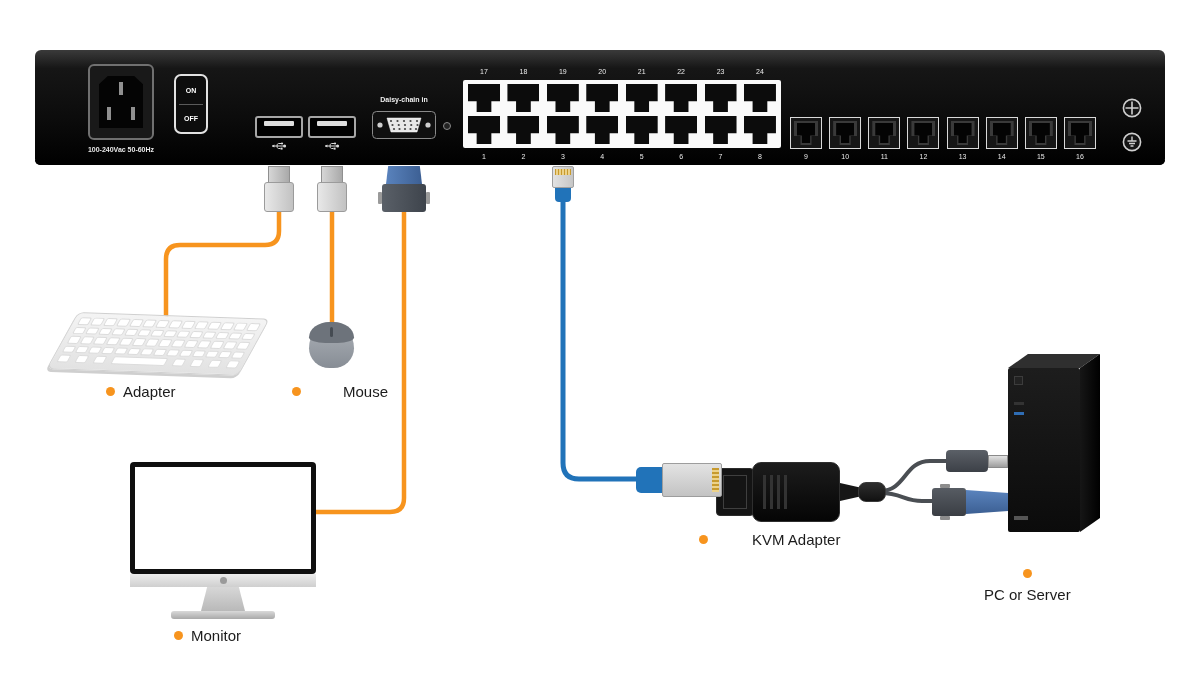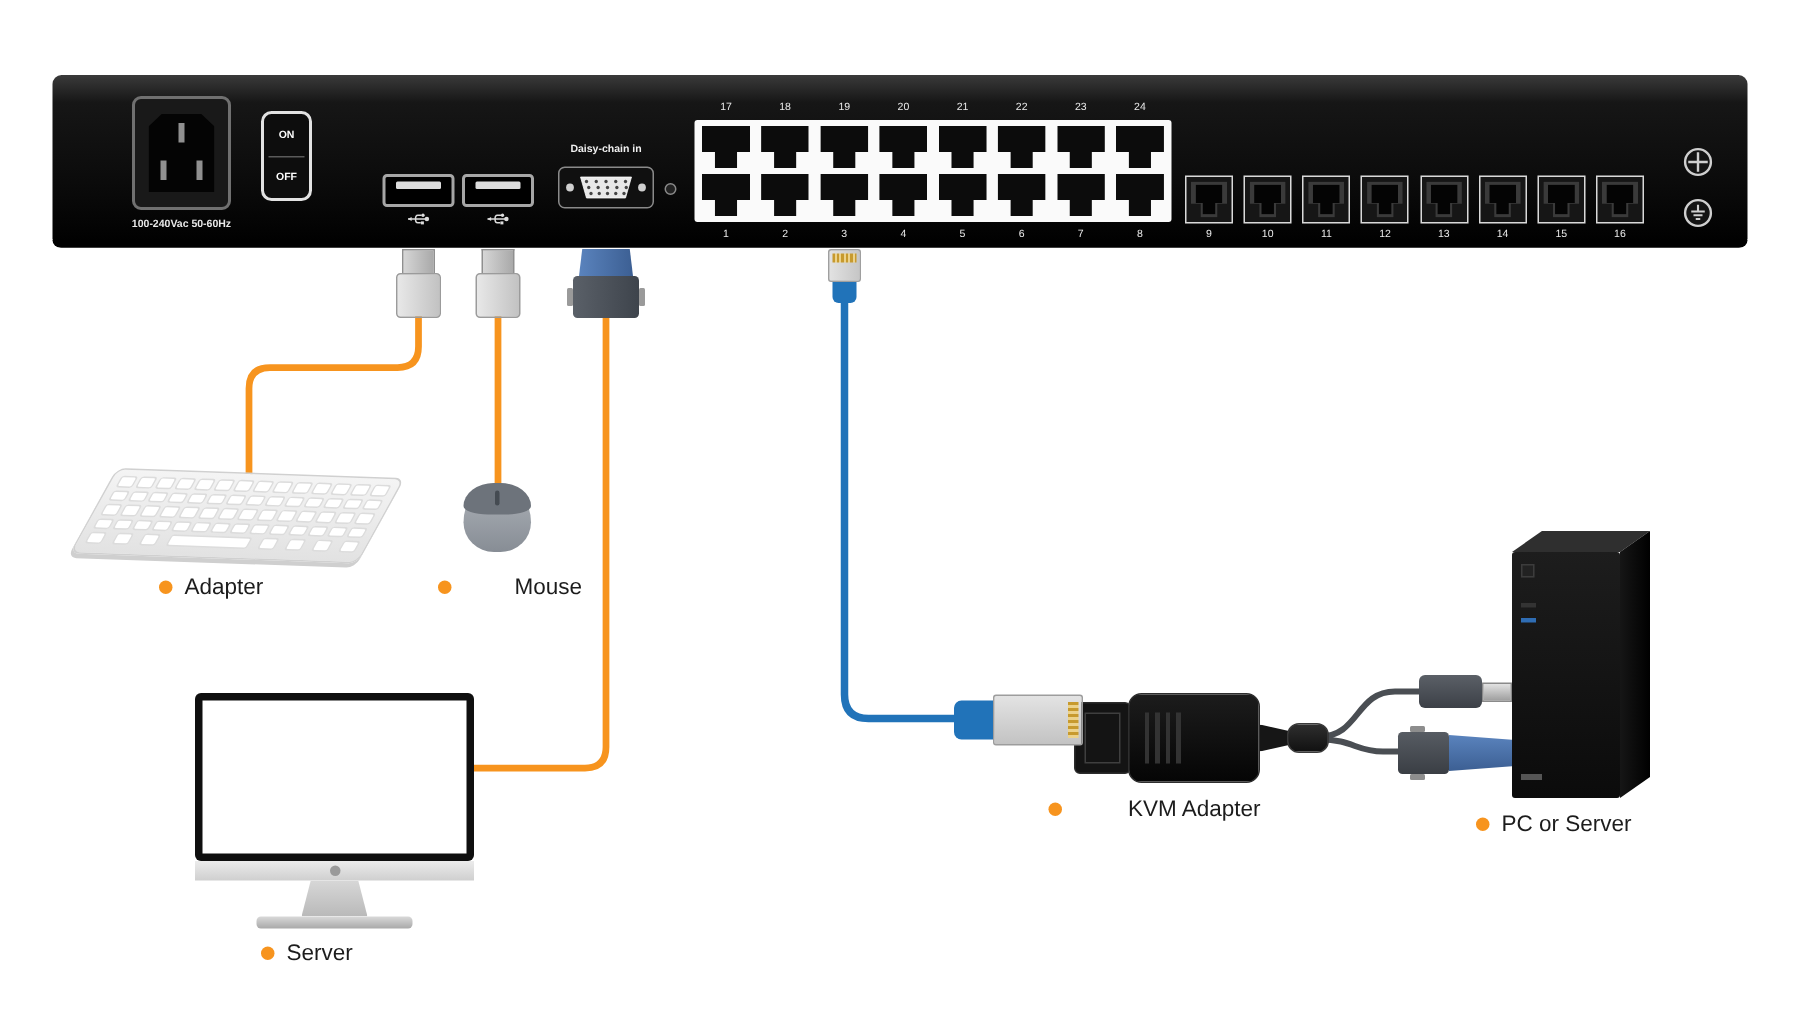--- a/index.html
+++ b/index.html
@@ -441,24 +441,24 @@
   <div class="plabel" style="left:106px;top:383px;">
     <i></i>
     <span>Adapter</span>
   </div>
   <div class="plabel" style="left:292px;top:383px;gap:42px;">
     <i></i>
     <span>Mouse</span>
   </div>
   <div class="plabel" style="left:174px;top:627px;">
     <i></i>
-    <span>Server</span>
+    <span>Monitor</span>
   </div>
   <div class="plabel" style="left:699px;top:531px;gap:44px;">
     <i></i>
     <span>KVM Adapter</span>
   </div>
-  <div class="plabel" style="left:984px;top:541px;">
+  <div class="plabel" style="left:984px;top:569px;flex-direction:column;">
     <i></i>
     <span>PC or Server</span>
   </div>
 
 </div>
 
 </body></html>

